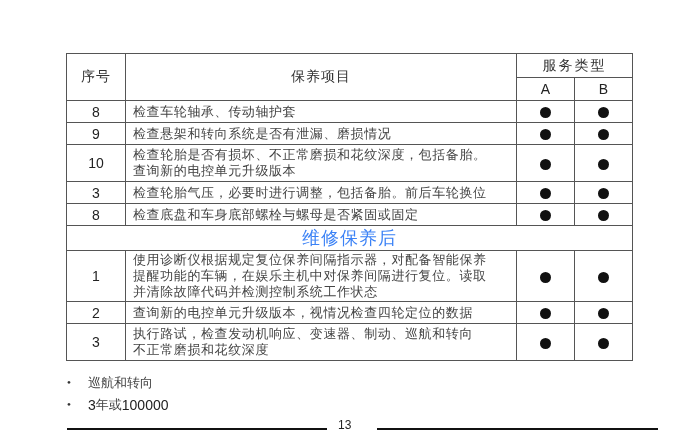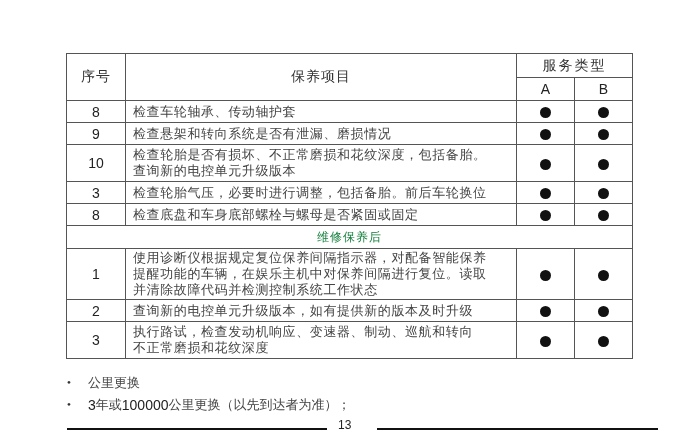--- a/index.html
+++ b/index.html
@@ -16,22 +16,22 @@
   .h-type { height: 23px; font-size: 14px; text-align: center; letter-spacing: 2px; color: #333; }
   .h-ab { height: 22px; font-size: 14px; text-align: center; font-family: "Liberation Sans", sans-serif; color: #222; }
   .seq { text-align: center; font-family: "Liberation Sans", sans-serif; font-size: 14px; color: #222; }
   .item { font-family: Liberation Sans, sans-serif; font-size: 13px; color: #444;
           padding: 1px 0 1px 7px !important; line-height: 16px; letter-spacing: 0.6px; margin-left: 32px; }
   .dot-cell { text-align: center; }
   .dot { display: inline-block; width: 11px; height: 11px; border-radius: 50%; background: #111; vertical-align: middle; }
   .r1 { height: 22px; }
   .r2 { height: 37px; }
   .r3 { height: 50px; }
-  .section { text-align: center; font-family: "DejaVu Serif", "Liberation Serif", serif; font-size: 12px;
-             color: #15803d; height: 22px; letter-spacing: 1px; }
+  .section { text-align: center; font-family: "DejaVu Serif", "Liberation Serif", serif; font-size: 18px;
+             color: #3b82f6; height: 22px; letter-spacing: 1px; }
   .notes { position: absolute; left: 66px; top: 372px; font-family: "DejaVu Serif", "Liberation Serif", serif;
            font-size: 13px; color: #444; }
   .note { height: 22px; line-height: 20px; display: flex; align-items: center; }
   .bullet { width: 22px; font-size: 10px; color: #333; }
   .num { font-family: "Liberation Sans", sans-serif; font-size: 14px; color: #222; }
   .footer { position: absolute; top: 418px; left: 0; width: 700px; height: 20px; }
   .rule-left { position: absolute; left: 67px; top: 10px; width: 260px; height: 2px; background: #111; }
   .rule-right { position: absolute; left: 377px; top: 10px; width: 281px; height: 2px; background: #111; }
   .page-num { position: absolute; left: 338px; top: 0px; font-family: "Liberation Sans", sans-serif;
               font-size: 12px; color: #222; }
@@ -100,47 +100,46 @@
     <td class="item">
       <div>使用诊断仪根据规定复位保养间隔指示器，对配备智能保养</div>
       <div>提醒功能的车辆，在娱乐主机中对保养间隔进行复位。读取</div>
       <div>并清除故障代码并检测控制系统工作状态</div>
     </td>
     <td class="dot-cell"><span class="dot"></span></td>
     <td class="dot-cell"><span class="dot"></span></td>
   </tr>
   <tr class="r1">
     <td class="seq">2</td>
-    <td class="item">查询新的电控单元升级版本，如有提供新的版本及时升级</td>
+    <td class="item">查询新的电控单元升级版本，视情况检查四轮定位的数据</td>
     <td class="dot-cell"><span class="dot"></span></td>
     <td class="dot-cell"><span class="dot"></span></td>
   </tr>
   <tr class="r2">
     <td class="seq">3</td>
     <td class="item">
       <div>执行路试，检查发动机响应、变速器、制动、巡航和转向</div>
       <div>不正常磨损和花纹深度</div>
     </td>
     <td class="dot-cell"><span class="dot"></span></td>
     <td class="dot-cell"><span class="dot"></span></td>
   </tr>
 </tbody>
   </table>
 
 <div class="notes">
   <div class="note">
     <span class="bullet">•</span>
-    <span>公里更换</span>
+    <span>巡航和转向</span>
   </div>
   <div class="note">
     <span class="bullet">•</span>
       <span class="num">3</span>
       <span>年或</span>
       <span class="num">100000</span>
-      <span>公里更换（以先到达者为准）；</span>
   </div>
 </div>
 
 <div class="footer">
   <div class="rule-left"></div>
   <span class="page-num">13</span>
   <div class="rule-right"></div>
 </div>
 
 </body></html>

